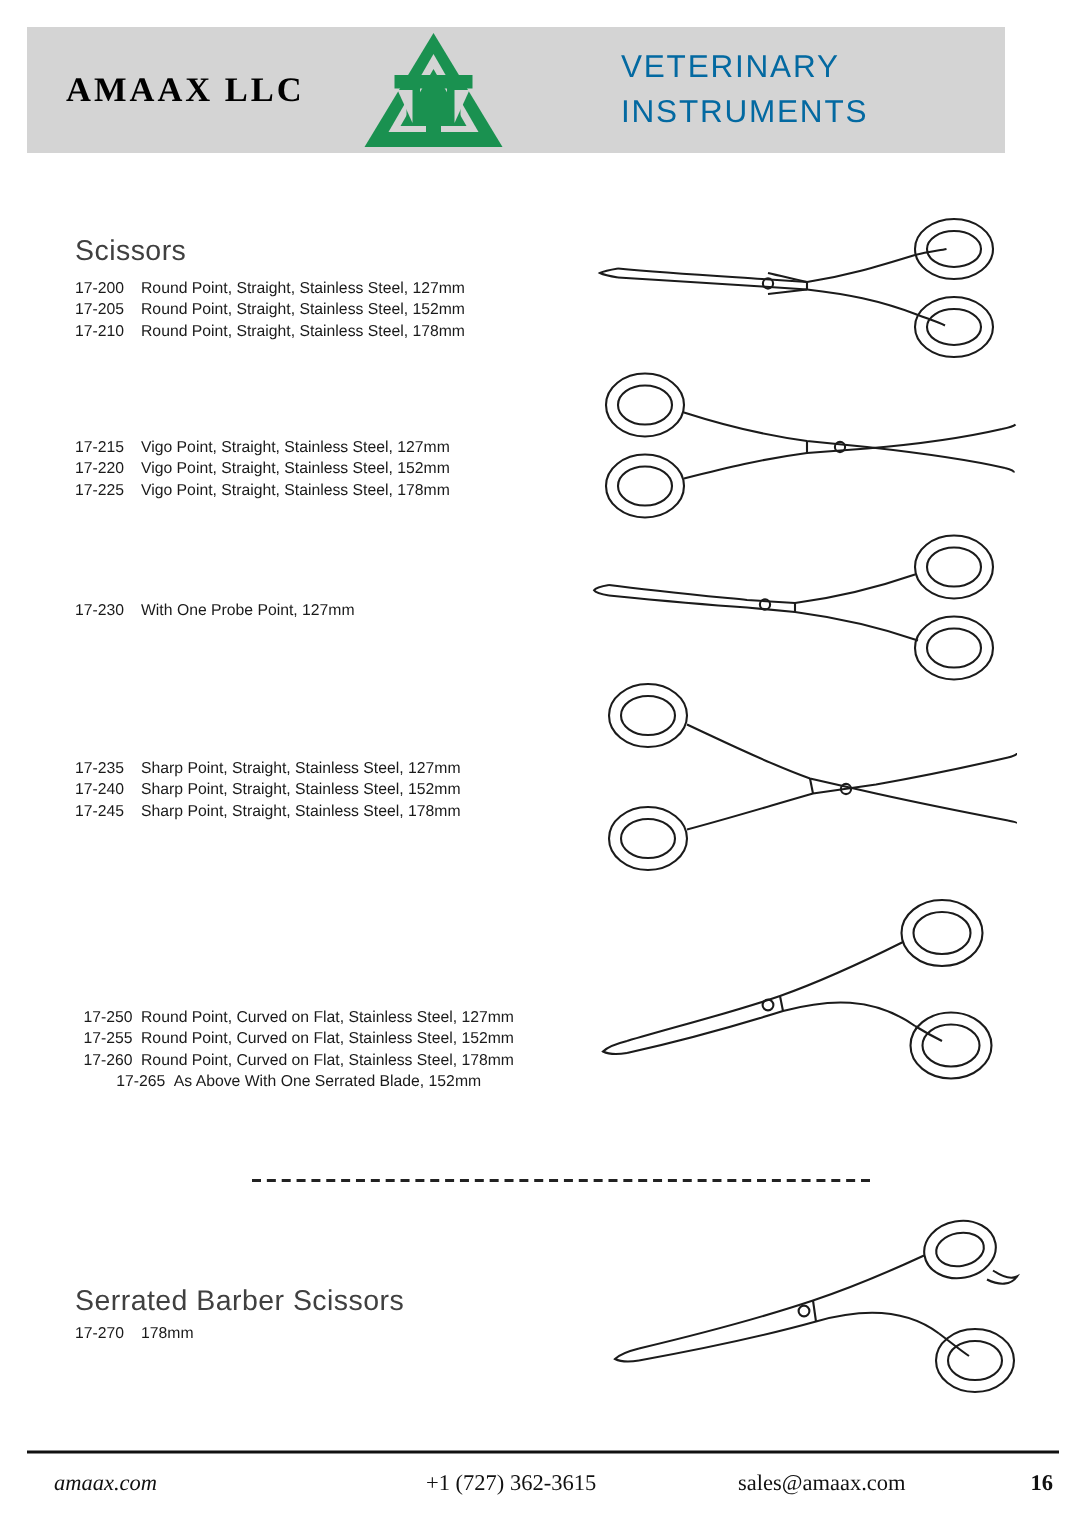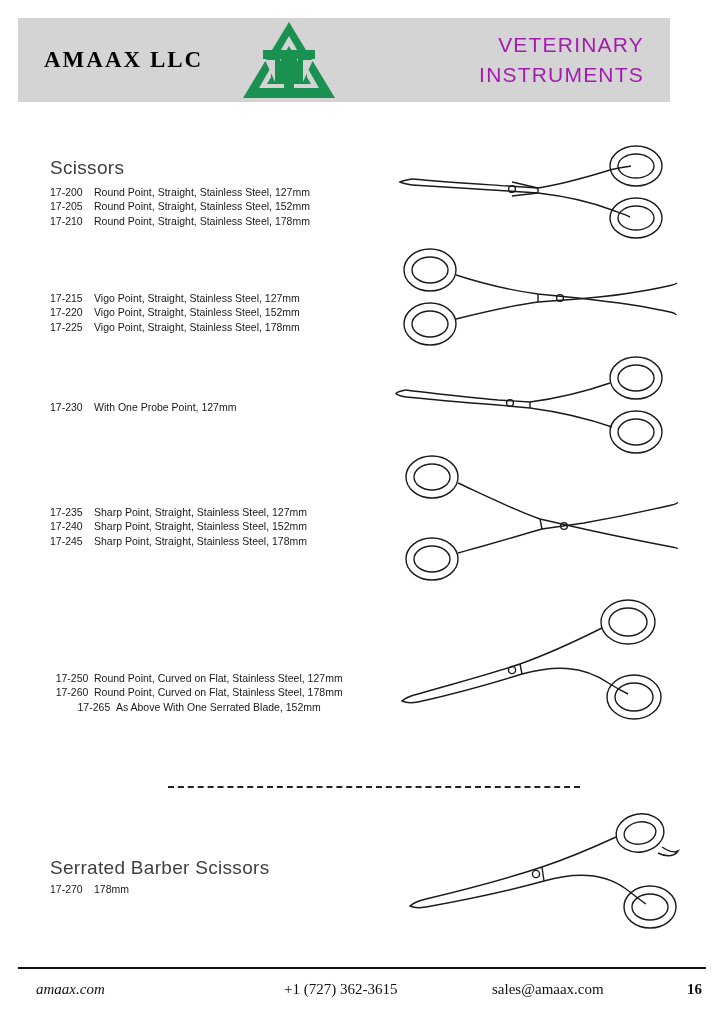--- a/index.html
+++ b/index.html
@@ -39,25 +39,25 @@
     white-space: nowrap;
   }
   .logo-wrap {
     width: 96px;
     height: 80px;
     position: relative;
     flex: 0 0 auto;
     margin-left: -40px;
   }
   .header-title {
-    text-align: right;
+    text-align: left;
     font-size: 21px;
     letter-spacing: 1.2px;
     line-height: 1.45;
-    color: #a21caf;
+    color: #0369a1;
     width: 230px;
   }
 
   
   .page {
     position: absolute;
     left: 0;
     top: 102px;
     width: 724px;
     height: 865px;
@@ -164,20 +164,21 @@
   </div>
 
   <div class="item-block" style="left:50px; top:403px;">
     <span class="item-row"><span class="code">17-235</span><span>Sharp Point, Straight, Stainless Steel, 127mm</span></span>
     <span class="item-row"><span class="code">17-240</span><span>Sharp Point, Straight, Stainless Steel, 152mm</span></span>
     <span class="item-row"><span class="code">17-245</span><span>Sharp Point, Straight, Stainless Steel, 178mm</span></span>
   </div>
 
   <div class="item-block" style="left:50px; top:569px;text-align:center;">
     <span class="item-row"><span class="code">17-250</span><span>Round Point, Curved on Flat, Stainless Steel, 127mm</span></span>
+    <span class="item-row"><span class="code">17-255</span><span>Round Point, Curved on Flat, Stainless Steel, 152mm</span></span>
     <span class="item-row"><span class="code">17-260</span><span>Round Point, Curved on Flat, Stainless Steel, 178mm</span></span>
     <span class="item-row"><span class="code">17-265</span><span>As Above With One Serrated Blade, 152mm</span></span>
   </div>
 
   <div class="divider"></div>
 
   <div class="section-title" style="left:50px; top:755px;">Serrated Barber Scissors</div>
   <div class="item-block" style="left:50px; top:780px;">
     <span class="item-row"><span class="code">17-270</span><span>178mm</span></span>
   </div>

